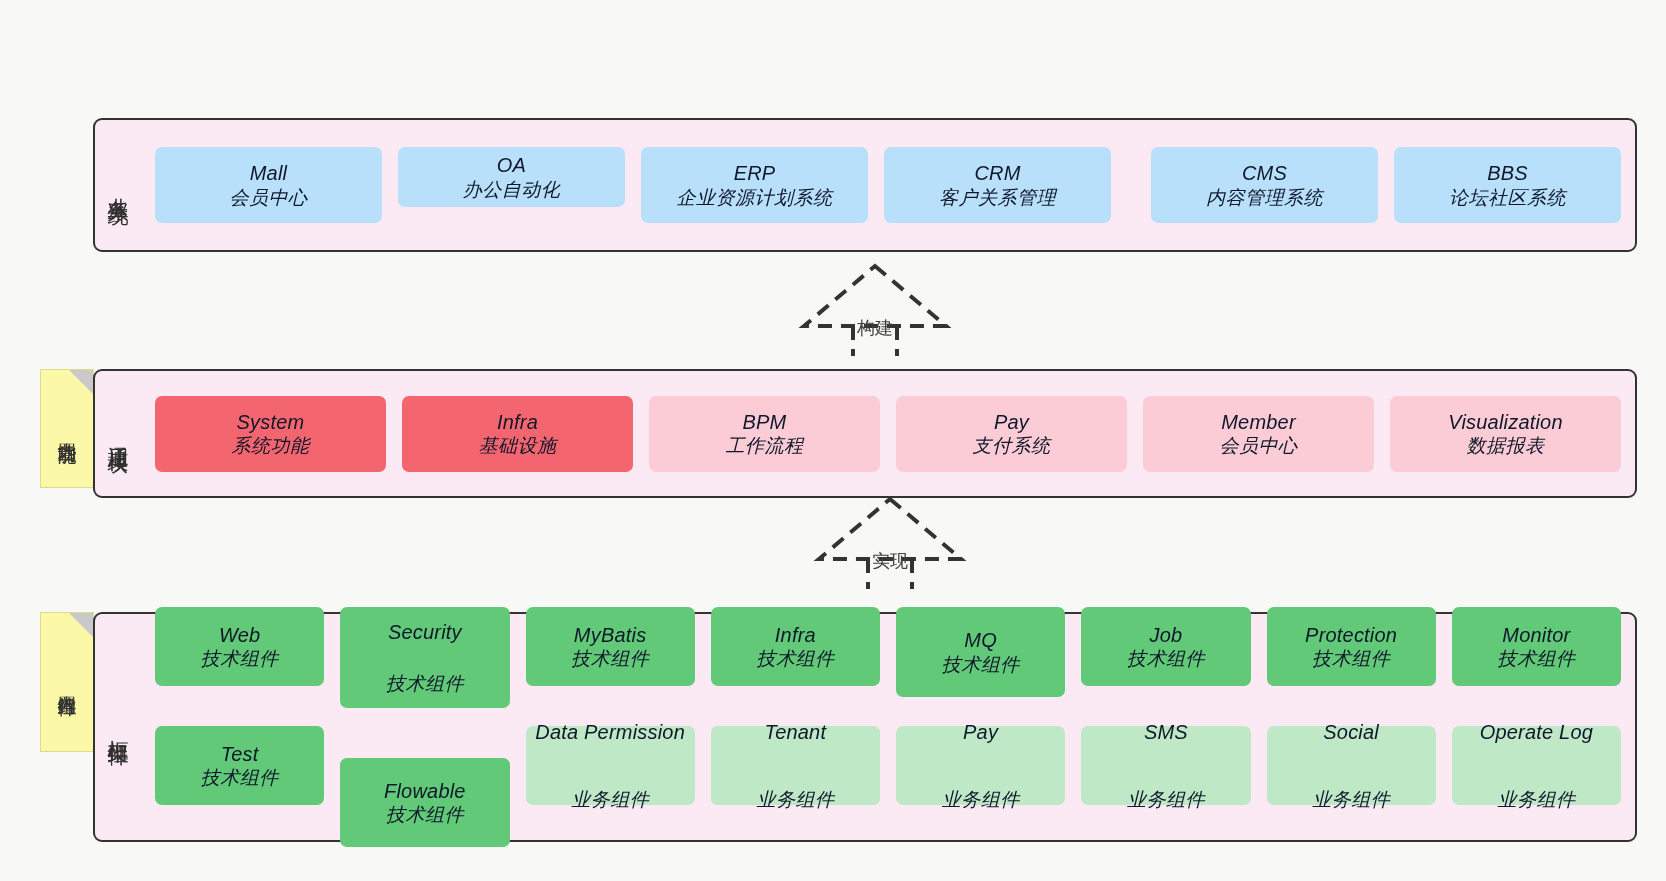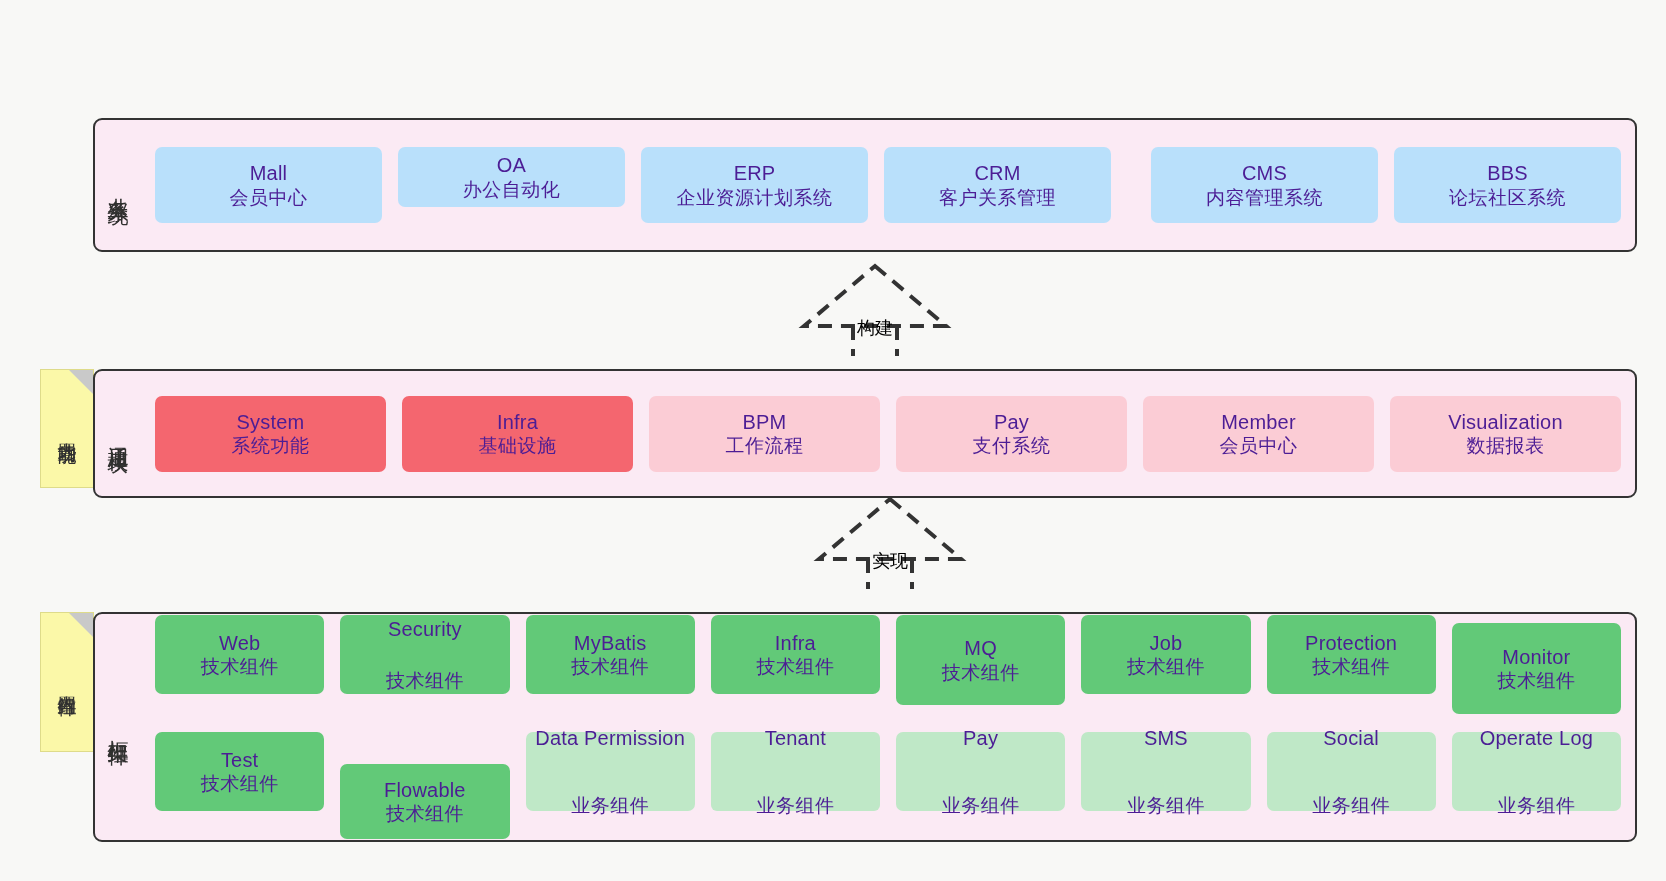--- a/index.html
+++ b/index.html
@@ -57,22 +57,23 @@
   .cell {
     flex: 1 1 0;
     min-width: 0;
     border-radius: 7px;
     display: flex;
     flex-direction: column;
     align-items: center;
     justify-content: center;
     text-align: center;
     line-height: 1.22;
-    color: #4c1d95;
+    color: #0f172a;
     padding: 6px 4px;
+    font-style: italic;
   }
   .cell .en {
     font-size: 20px;
     letter-spacing: .2px;
   }
   .cell .cn {
     font-size: 19px;
     letter-spacing: .5px;
   }
 
@@ -107,21 +108,21 @@
     border-top: 24px solid #c9c9c9;
     border-left: 24px solid transparent;
   }
 
   
   .connector { position: absolute; }
   .connector svg { display: block; overflow: visible; }
   .conn-label {
     position: absolute;
     font-size: 18px;
-    color: #000000;
+    color: #404040;
     background: transparent;
     white-space: nowrap;
     user-select: none;
   }
 </style>
 </head>
 <body>
 
 <div id="canvas">
 
@@ -219,21 +220,21 @@
 
   <div class="layer" id="layer-framework-components" style="left:93px; top:612px; width:1544px; height:230px;">
     <div class="layer-title">框架组件</div>
     <div class="layer-body">
 
       <div class="row">
         <div class="cell f-green" style="height:79px;">
           <span class="en">Web</span>
           <span class="cn">技术组件</span>
         </div>
-        <div class="cell f-green" style="height:79px;gap:28px;">
+        <div class="cell f-green" style="height:101px;gap:28px;">
           <span class="en">Security</span>
           <span class="cn">技术组件</span>
         </div>
         <div class="cell f-green" style="height:79px;">
           <span class="en">MyBatis</span>
           <span class="cn">技术组件</span>
         </div>
         <div class="cell f-green" style="height:79px;">
           <span class="en">Infra</span>
           <span class="cn">技术组件</span>
@@ -243,32 +244,32 @@
           <span class="cn">技术组件</span>
         </div>
         <div class="cell f-green" style="height:79px;">
           <span class="en">Job</span>
           <span class="cn">技术组件</span>
         </div>
         <div class="cell f-green" style="height:79px;">
           <span class="en">Protection</span>
           <span class="cn">技术组件</span>
         </div>
-        <div class="cell f-green" style="height:91px;margin-top:8px;">
+        <div class="cell f-green" style="height:79px;">
           <span class="en">Monitor</span>
           <span class="cn">技术组件</span>
         </div>
       </div>
 
       <div class="row">
         <div class="cell f-green" style="height:79px;">
           <span class="en">Test</span>
           <span class="cn">技术组件</span>
         </div>
-        <div class="cell f-green" style="height:75px;margin-top:32px;">
+        <div class="cell f-green" style="height:89px;margin-top:32px;">
           <span class="en">Flowable</span>
           <span class="cn">技术组件</span>
         </div>
         <div class="cell f-lightgreen" style="height:79px;">
           <span class="en">Data Permission</span>
           <span class="cn">业务组件</span>
         </div>
         <div class="cell f-lightgreen" style="height:79px;border-radius:6px;">
           <span class="en">Tenant</span>
           <span class="cn">业务组件</span>

